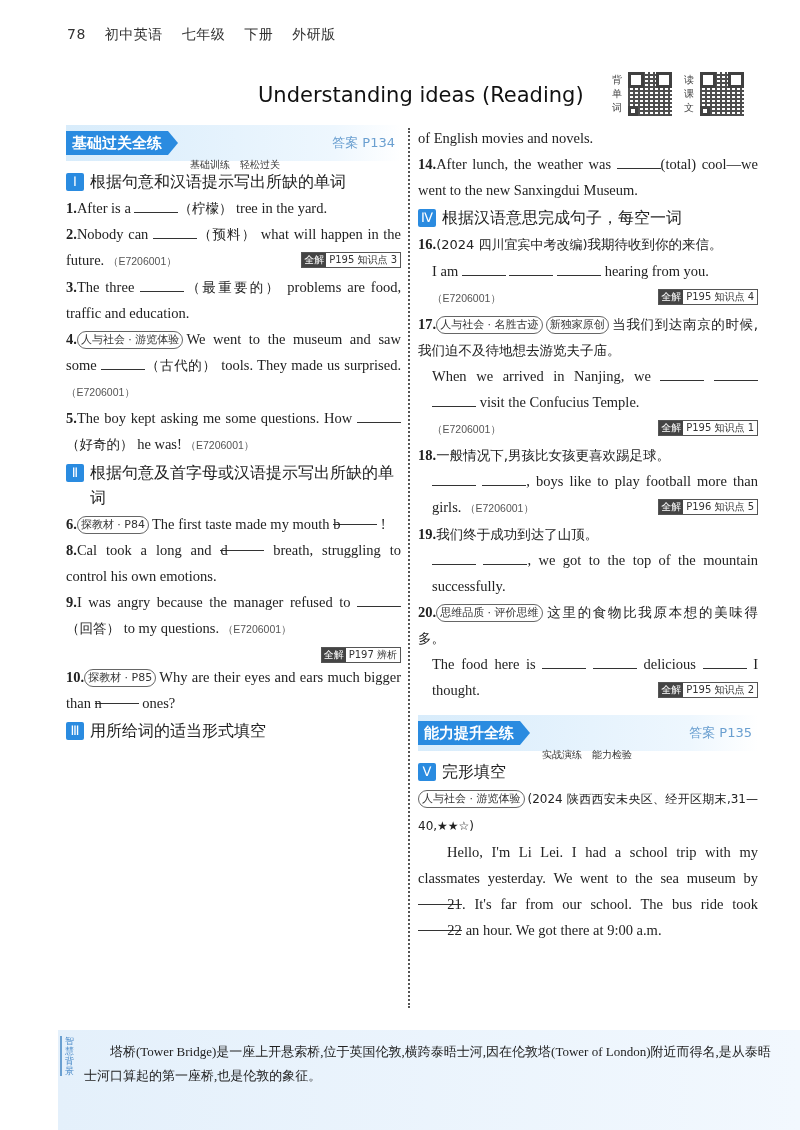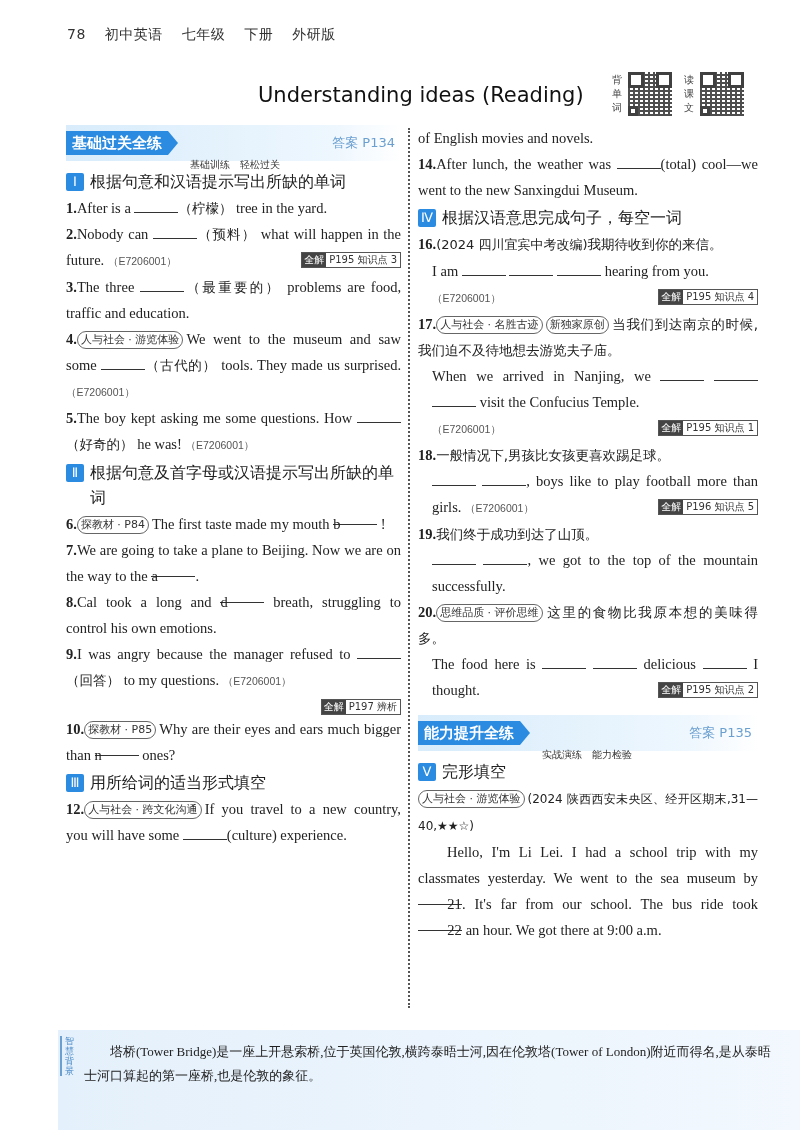--- a/index.html
+++ b/index.html
@@ -140,24 +140,20 @@
   <div class="sec-head">
     <span class="sec-num">Ⅱ</span>
       <span>根据句意及首字母或汉语提示写出所缺的单词</span>
   </div>
 
   <div class="q">
     <span class="num">6.</span><span class="tag">探教材 · P84</span><span>The first taste made my mouth</span>
     <span class="blank letter">b</span> <span>!</span>
   </div>
 
-  <div class="q">
-    <span class="num">7.</span><span>We are going to take a plane to Beijing. Now we are on the way to the</span>
-    <span class="blank letter">a</span><span>.</span>
-  </div>
 
   <div class="q">
     <span class="num">8.</span><span>Cal took a long and</span>
     <span class="blank letter">d</span>
     <span>breath, struggling to control his own emotions.</span>
   </div>
 
   <div class="q">
     <span class="num">9.</span><span>I was angry because the manager refused to</span>
     <span class="blank"></span><span class="cn">（回答）</span>
@@ -175,25 +171,20 @@
     <span class="blank letter">n</span>
     <span>ones?</span>
   </div>
 
   <div class="sec-head">
     <span class="sec-num">Ⅲ</span>
       <span>用所给词的适当形式填空</span>
   </div>
 
 
-  <div class="q">
-    <span class="num">12.</span><span class="tag">人与社会 · 跨文化沟通</span><span>If you travel to a new country, you will have some</span>
-    <span class="blank"></span><span>(culture)</span>
-    <span>experience.</span>
-  </div>
 
 </div>
 
 <div class="col-right">
   <div class="q">
     <span>of English movies and novels.</span>
   </div>
 
   <div class="q">
     <span class="num">14.</span><span>After lunch, the weather was</span>

